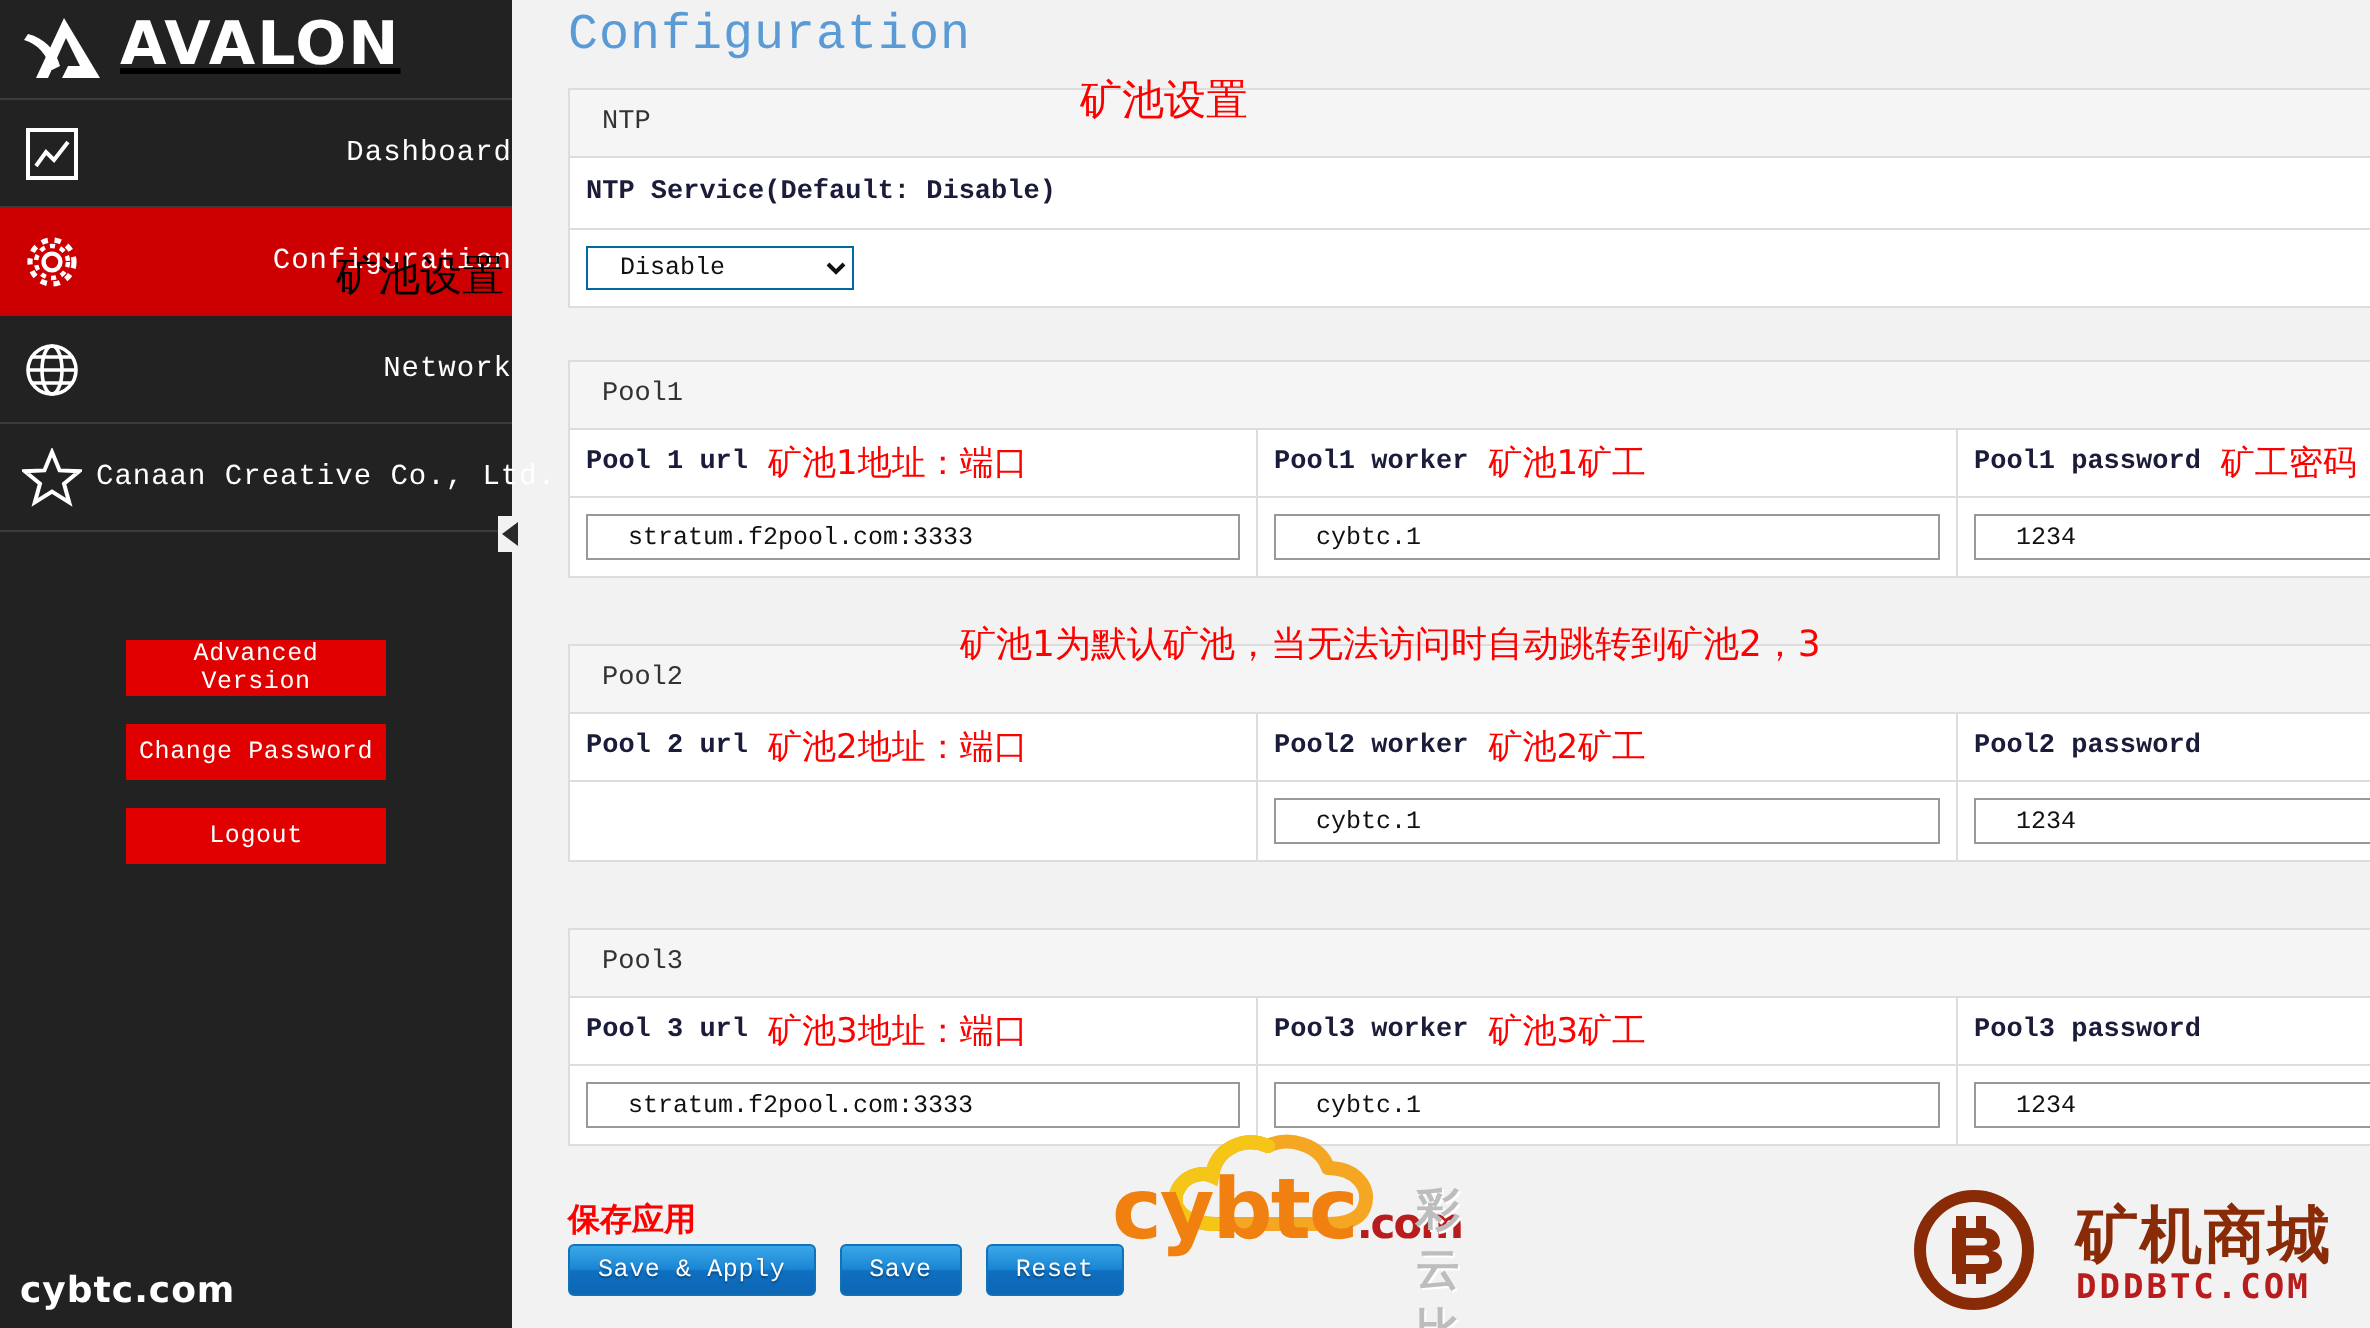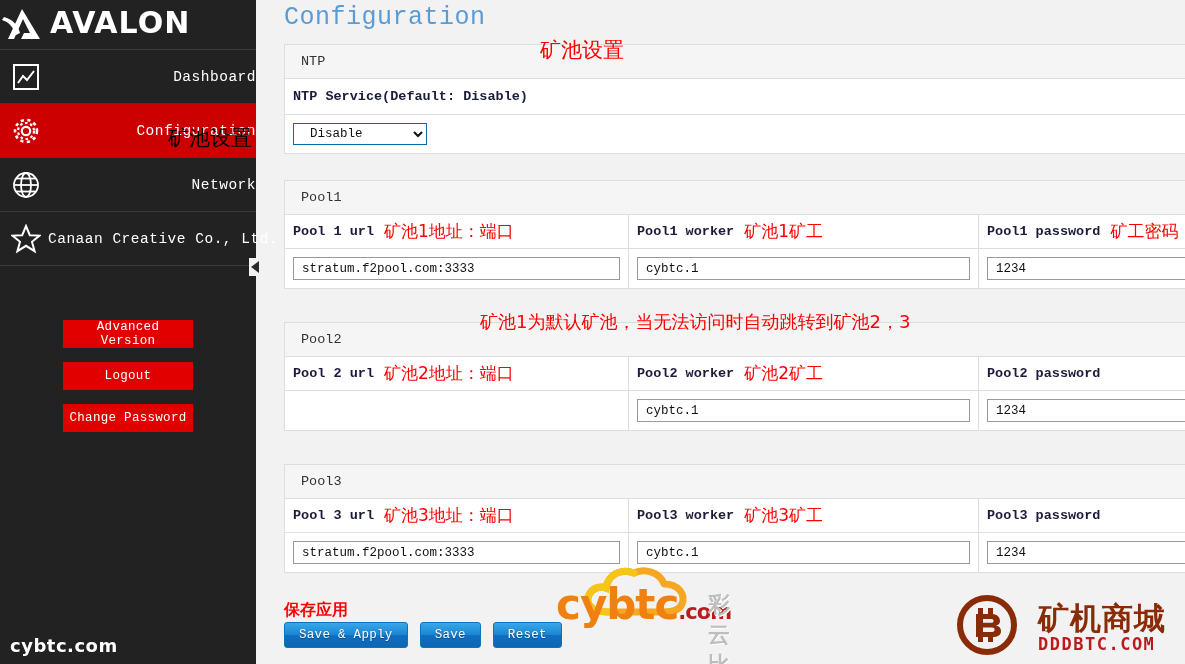--- a/index.html
+++ b/index.html
@@ -16,21 +16,23 @@
   #sidebar {
     position: absolute; left: 0; top: 0;
     width: 256px; height: 664px;
     background: #222222;
     z-index: 5;
   }
   .brand {
     position: relative;
     height: 50px;
     display: flex; align-items: center;
+    padding-left: 10px;
     border-bottom: 1px solid #3a3a3a;
+    text-decoration: underline;
   }
   .brand-logo { width: 46px; height: 40px; position: relative; flex: 0 0 auto; }
   .brand-logo svg { display: block; }
   .brand-text {
     color: #ffffff;
     font-family: "DejaVu Sans", sans-serif;
     font-weight: bold;
     font-size: 30px;
     letter-spacing: 1px;
     line-height: 1;
@@ -192,21 +194,21 @@
     display: flex; align-items: center;
     padding: 0 8px;
   }
   input.txt {
     width: 100%; height: 23px;
     border: 1px solid #999999;
     background: #ffffff;
     font-family: "Liberation Mono", monospace;
     font-size: 12.5px;
     color: #111111;
-    padding-left: 8px;
+    padding-left: 20px;
     border-radius: 0;
     outline: none;
   }
 
   
   .float-anno {
     position: absolute;
     font-family: "DejaVu Sans", sans-serif;
     font-size: 18px;
     color: #ff0000;
@@ -366,22 +368,22 @@
 
     <div class="collapse-handle">
       <svg width="14" height="18" viewBox="0 0 14 18">
         <polygon points="0,0 14,0 14,18 0,18" fill="#f2f2f2"></polygon>
         <polygon points="10,3 10,15 2,9" fill="#2a2a2a"></polygon>
       </svg>
     </div>
 
     <div class="side-buttons">
       <button class="side-btn">Advanced Version</button>
+      <button class="side-btn">Change Password</button>
       <button class="side-btn">Logout</button>
-      <button class="side-btn">Change Password</button>
     </div>
 
     <div class="sidebar-footer">cybtc.com</div>
   </div>
 
   <div id="main">
 
     <div class="page-title">Configuration</div>
 
     <div class="float-anno big" style="left:284px; top:36px;">矿池设置</div>

